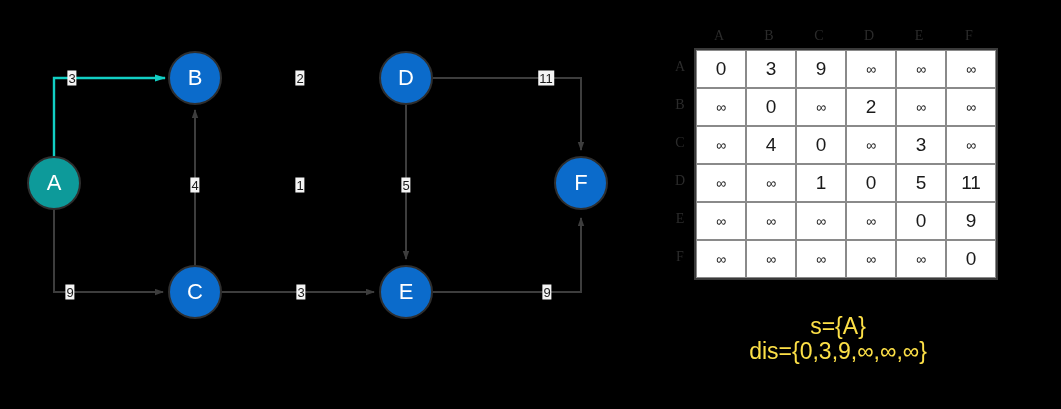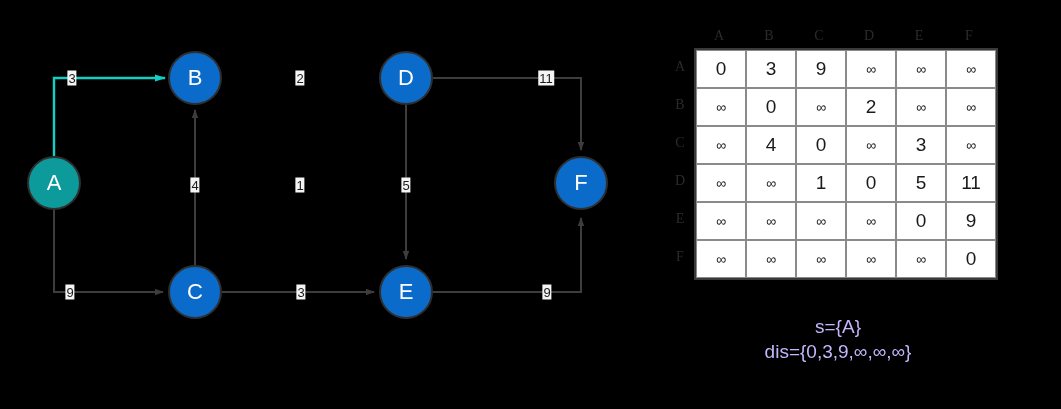--- a/index.html
+++ b/index.html
@@ -115,23 +115,23 @@
     grid-template-columns: repeat(6, 50px);
   }
 
   
   #caption {
     position: absolute;
     left: 668px;
     top: 314px;
     width: 340px;
     text-align: center;
-    color: #c4b5fd;
-    font-family: "Liberation Sans", sans-serif;
-    font-size: 19px;
+    color: #fde047;
+    font-family: "Liberation Sans", sans-serif;
+    font-size: 23px;
     line-height: 25px;
   }
 </style>
 </head>
 <body>
 
 <div id="canvas">
 
   <div id="graph">
 

